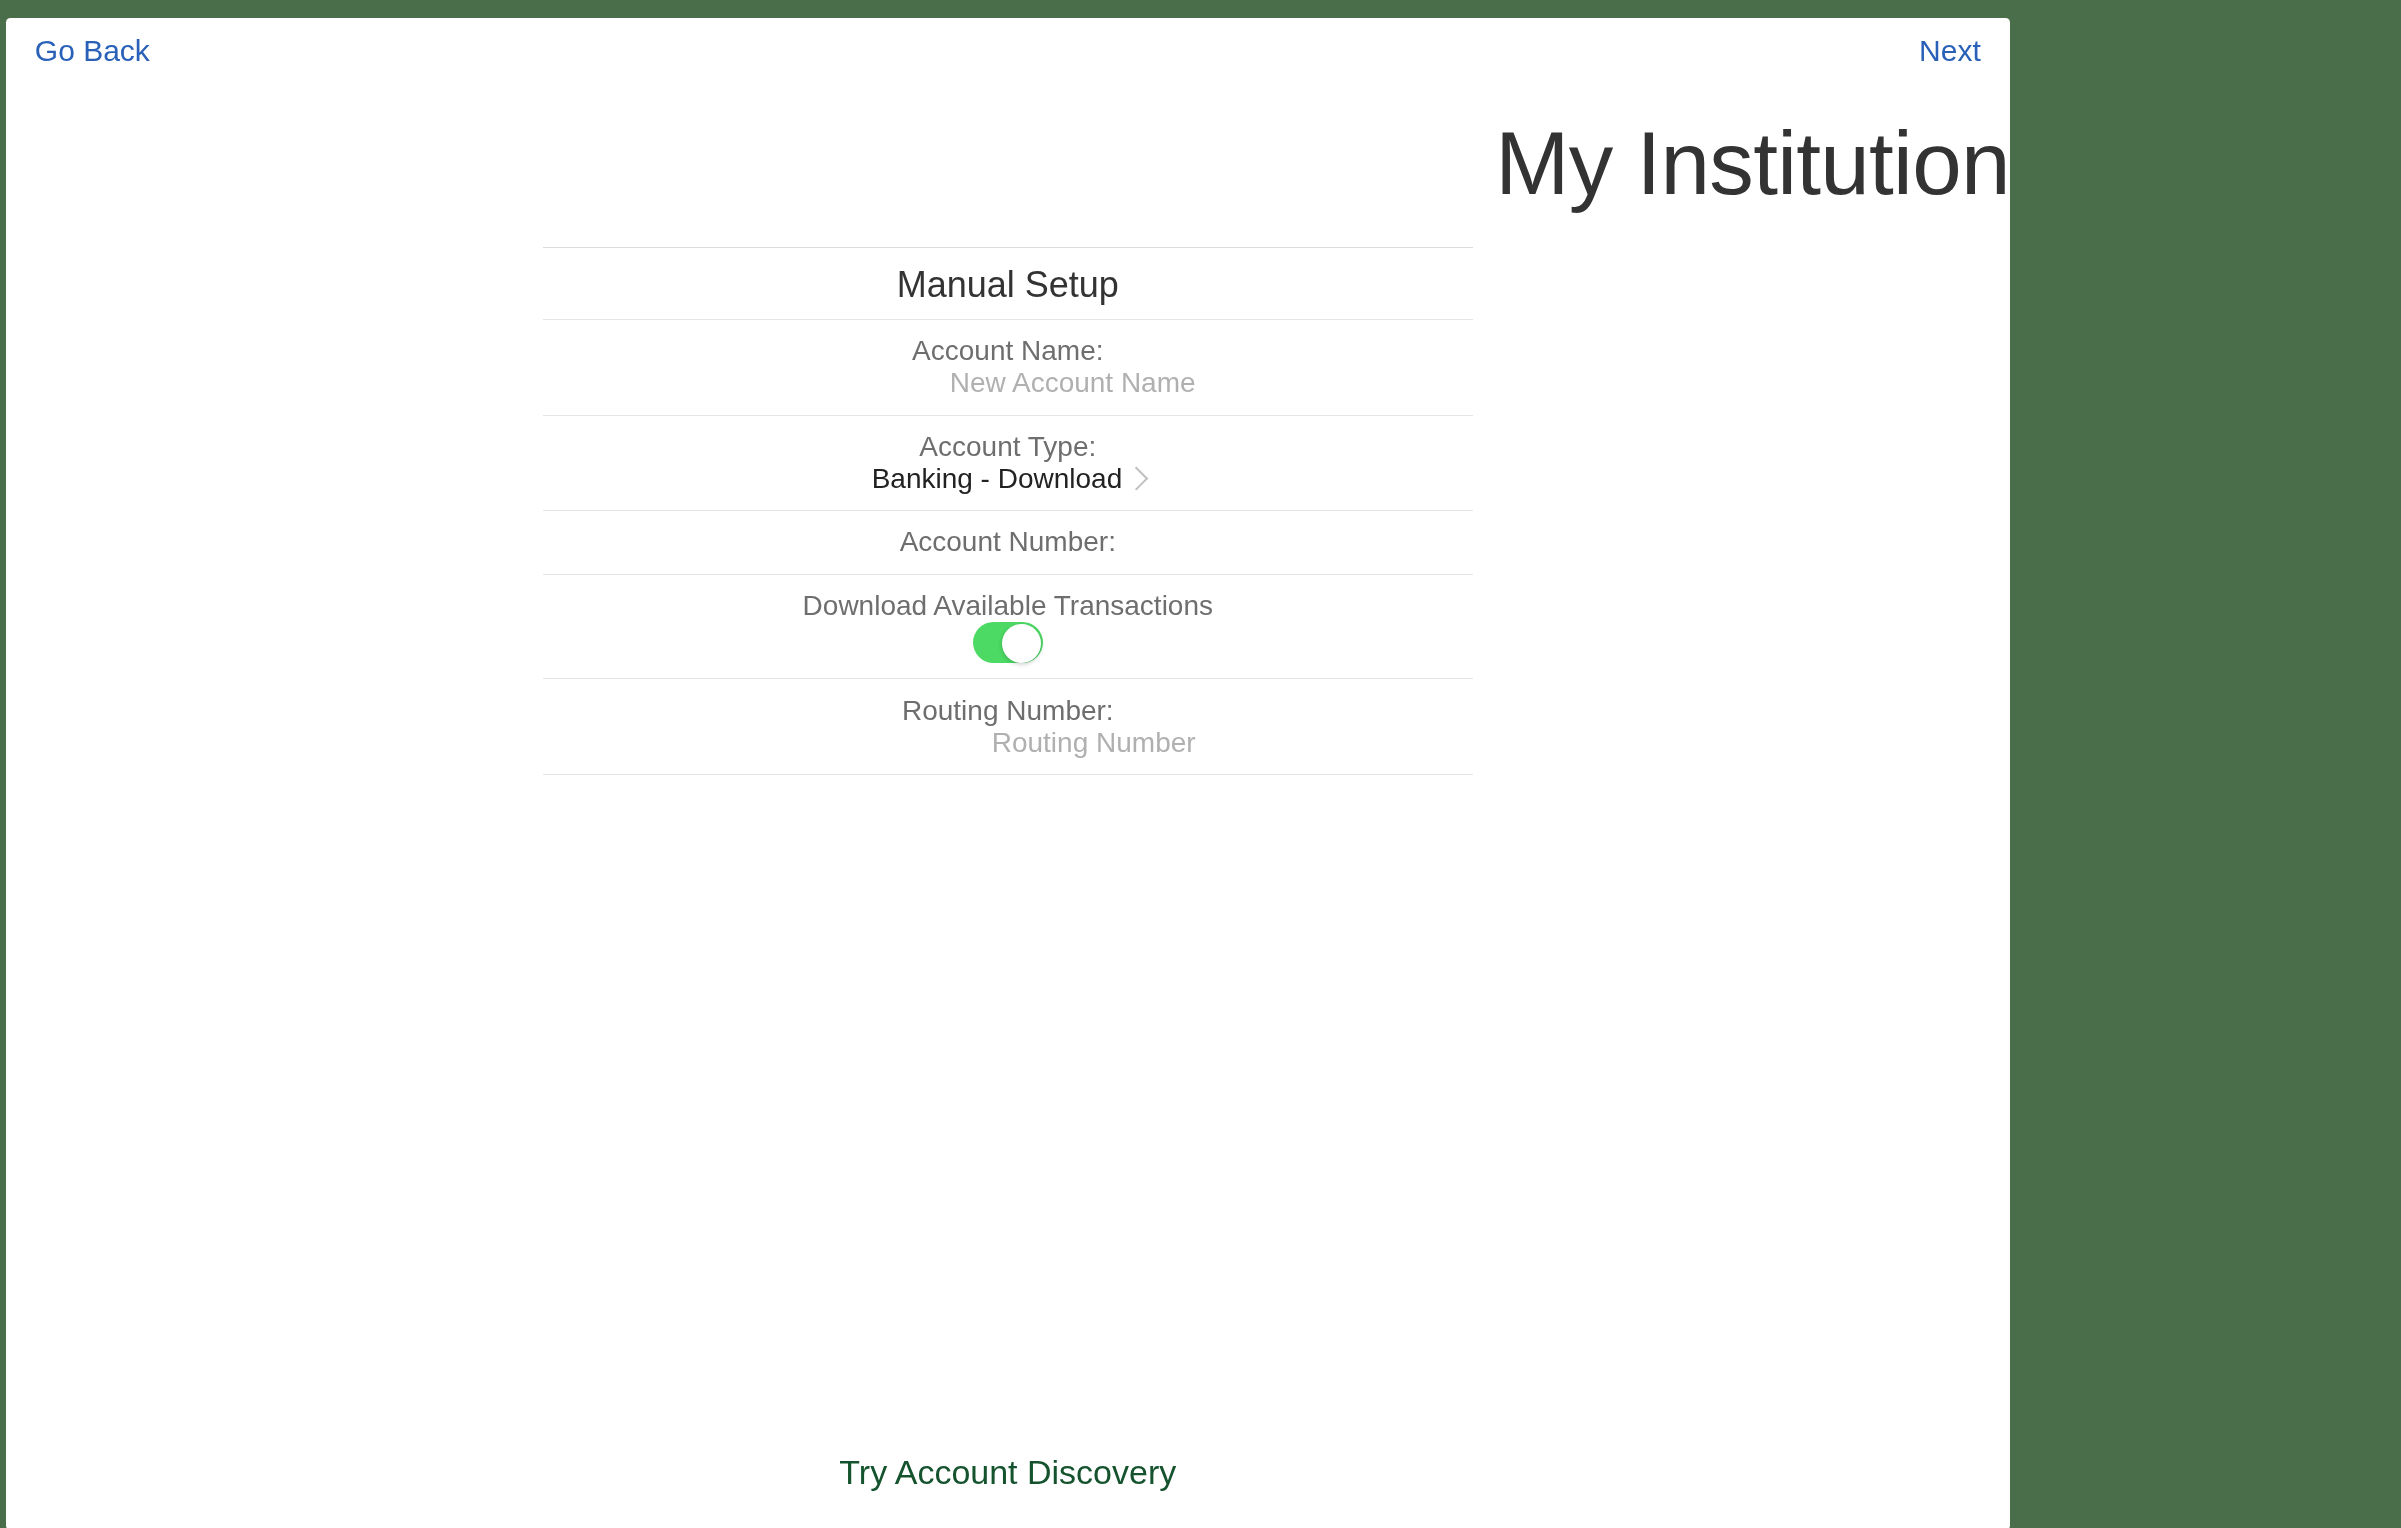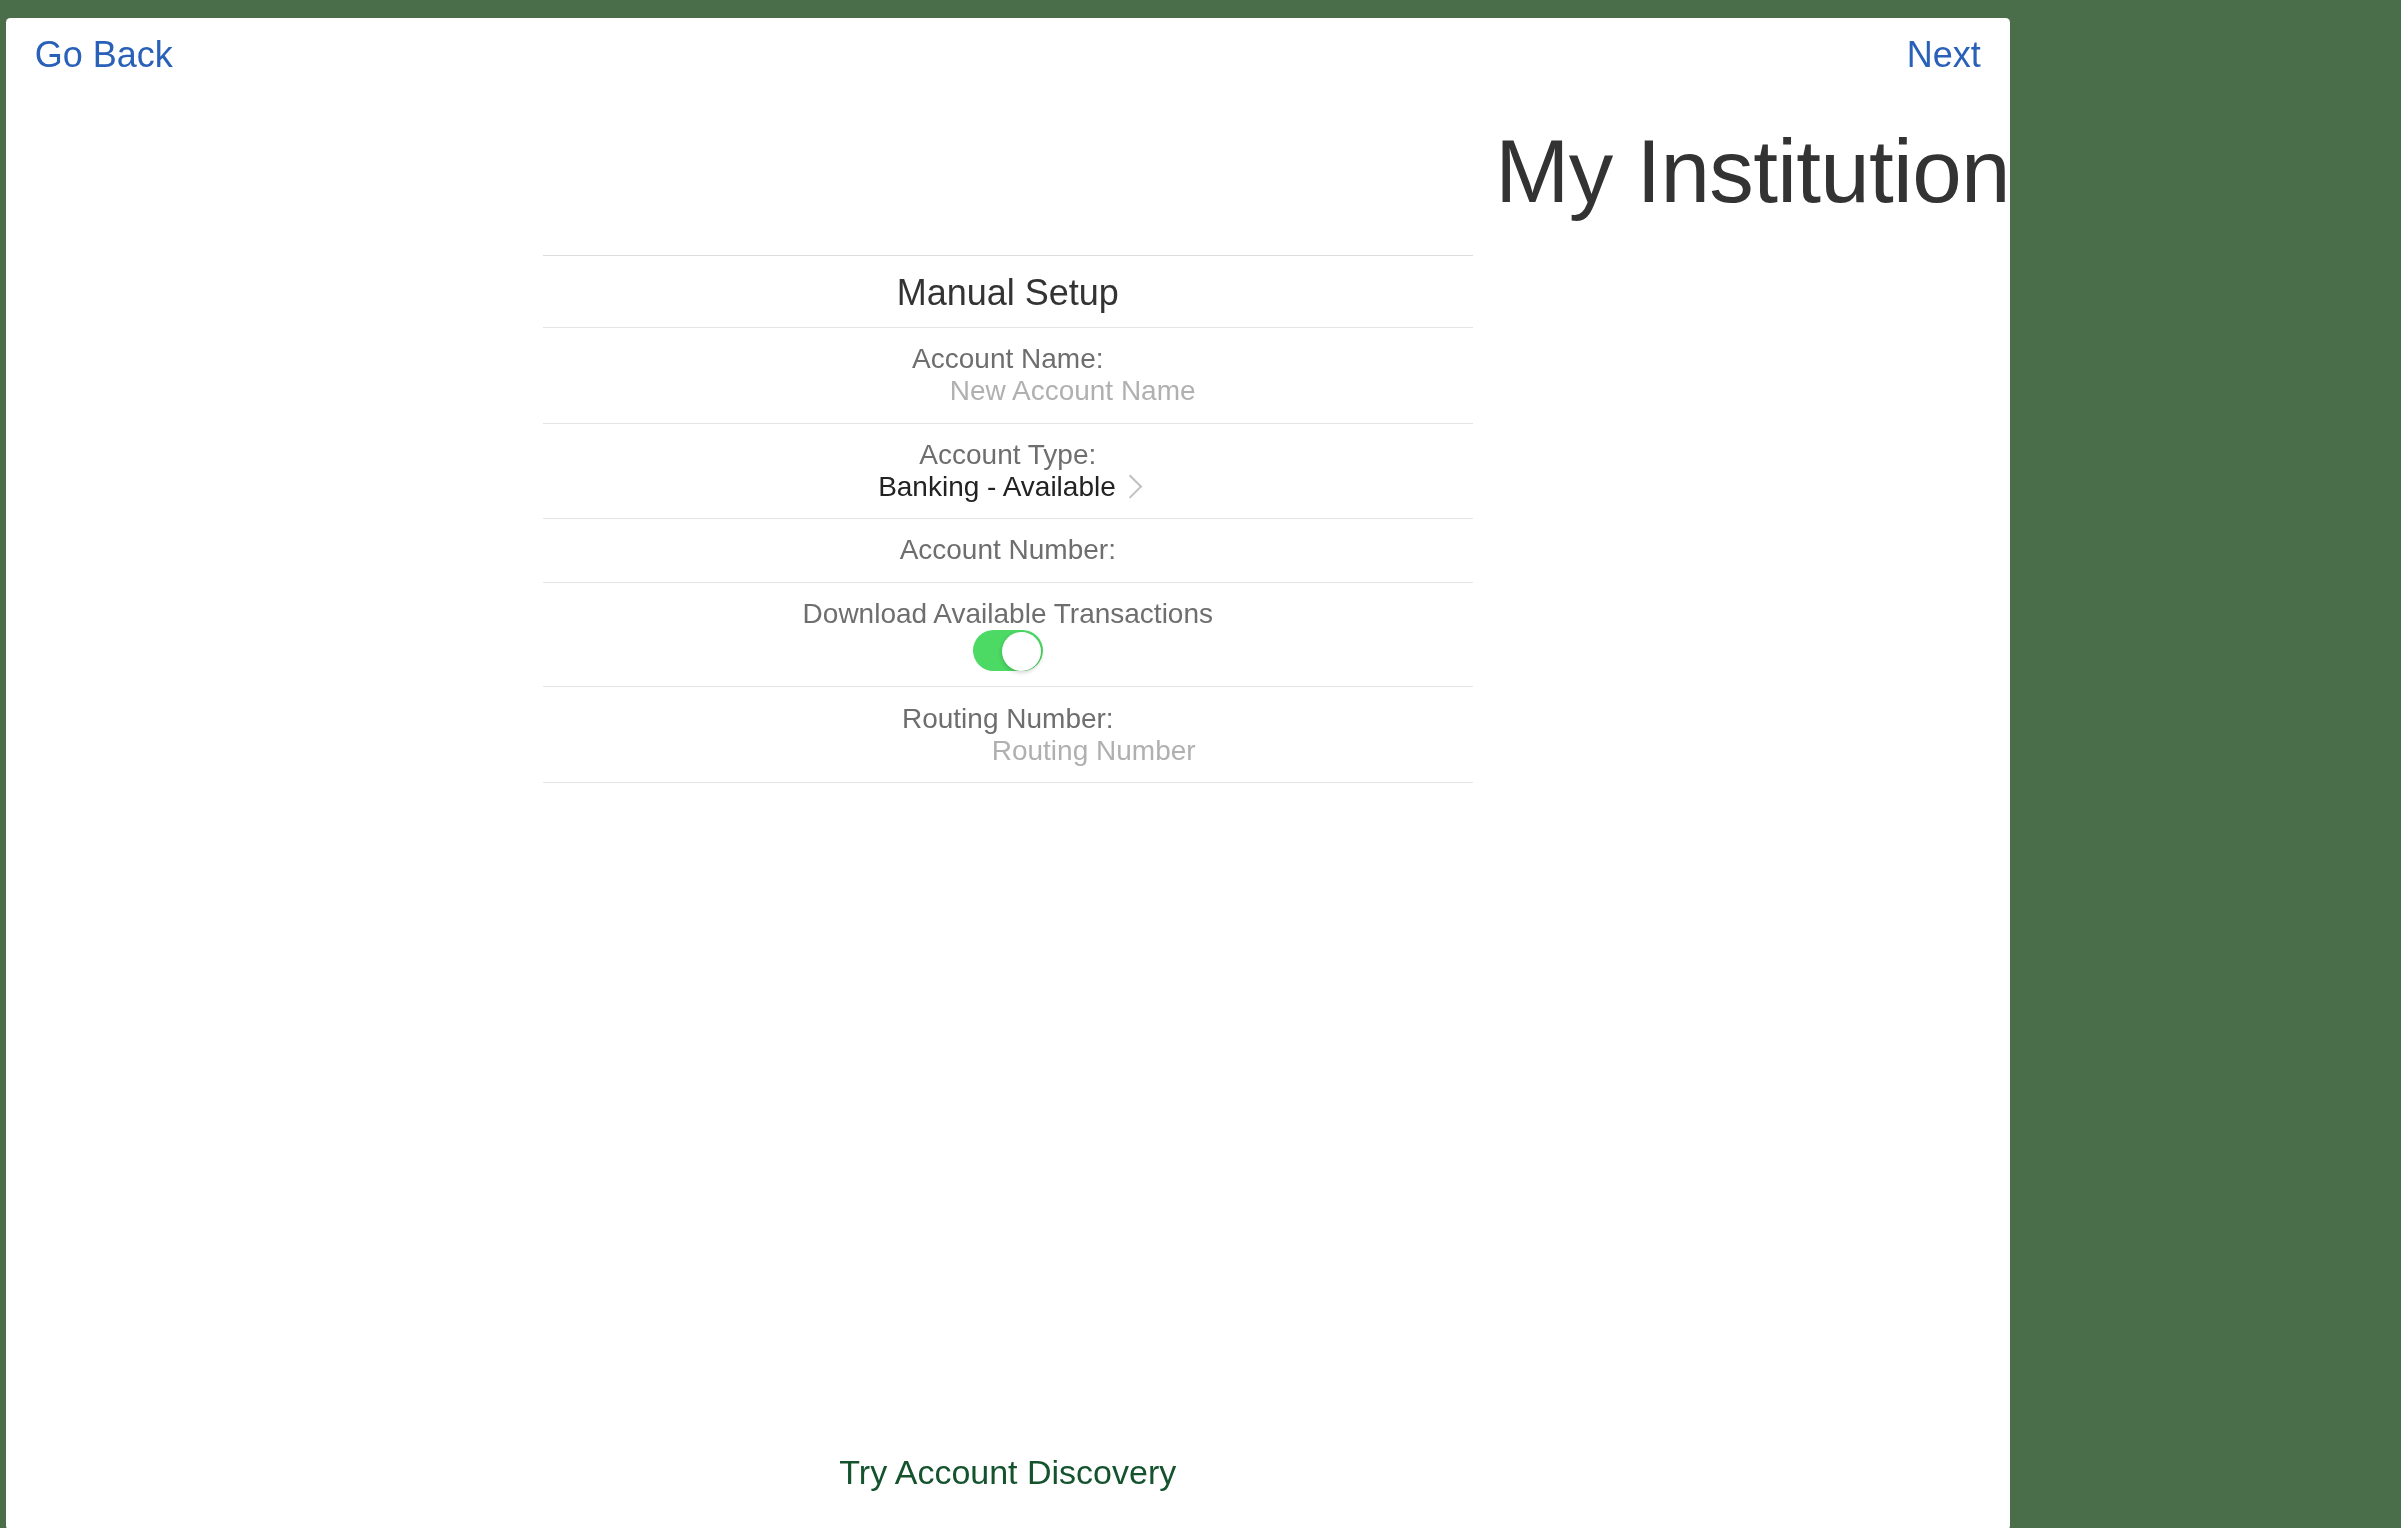--- a/index.html
+++ b/index.html
@@ -26,21 +26,21 @@
       flex-direction: column;
     }
     .header {
       display: flex;
       justify-content: space-between;
       align-items: flex-start;
       padding: 16px 29px 0 29px;
     }
     .nav-button {
       color: #2960b8;
-      font-size: 36px;
+      font-size: 30px;
       font-weight: 400;
       cursor: pointer;
       background: none;
       border: none;
     }
     .title {
       text-align: right;
       font-size: 89px;
       font-weight: 200;
       color: #333;
@@ -161,21 +161,21 @@
     <div class="section-header">Manual Setup</div>
 
     <div class="form-row">
       <span class="form-label">Account Name:</span>
       <input class="form-value-input" type="text" placeholder="New Account Name" style="">
     </div>
 
     <div class="form-row">
       <span class="form-label">Account Type:</span>
       <div class="form-value-select">
-        <span class="form-value-text">Banking - Available</span>
+        <span class="form-value-text">Banking - Download</span>
         <span class="chevron-right"></span>
       </div>
     </div>
 
     <div class="form-row">
       <span class="form-label">Account Number:</span>
     </div>
 
     <div class="form-row">
       <span class="form-label">Download Available Transactions</span>

